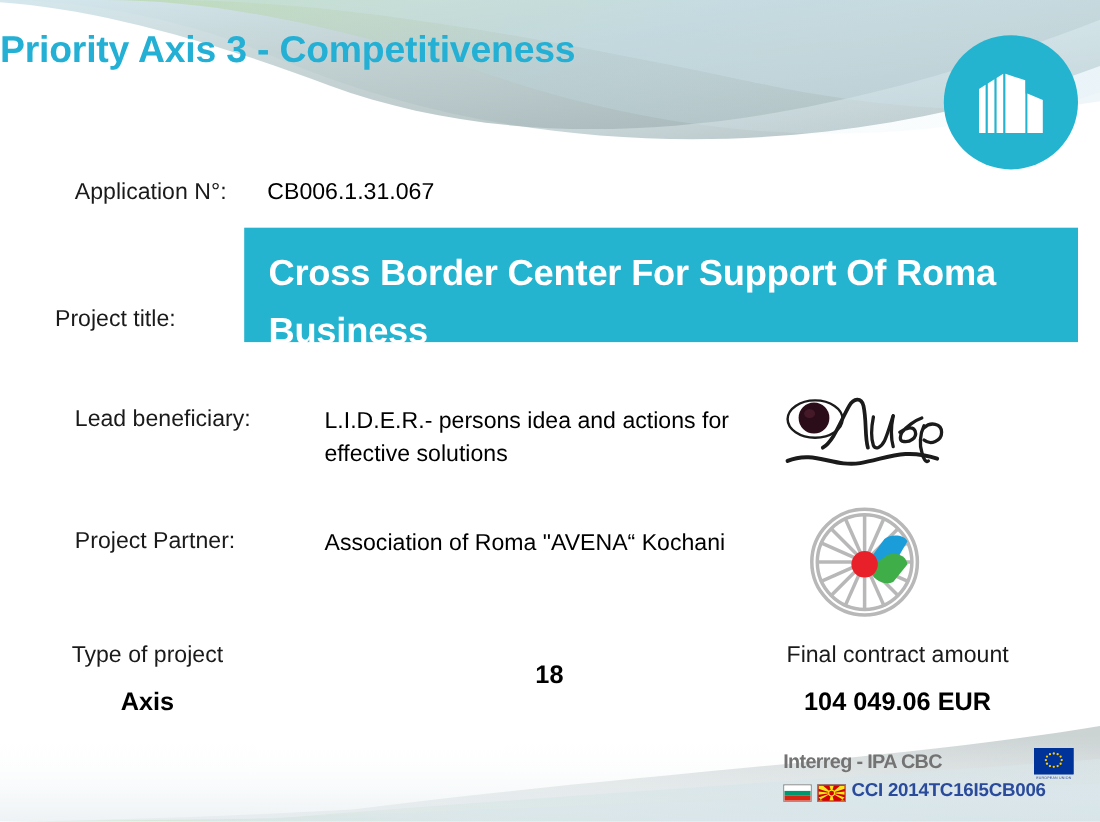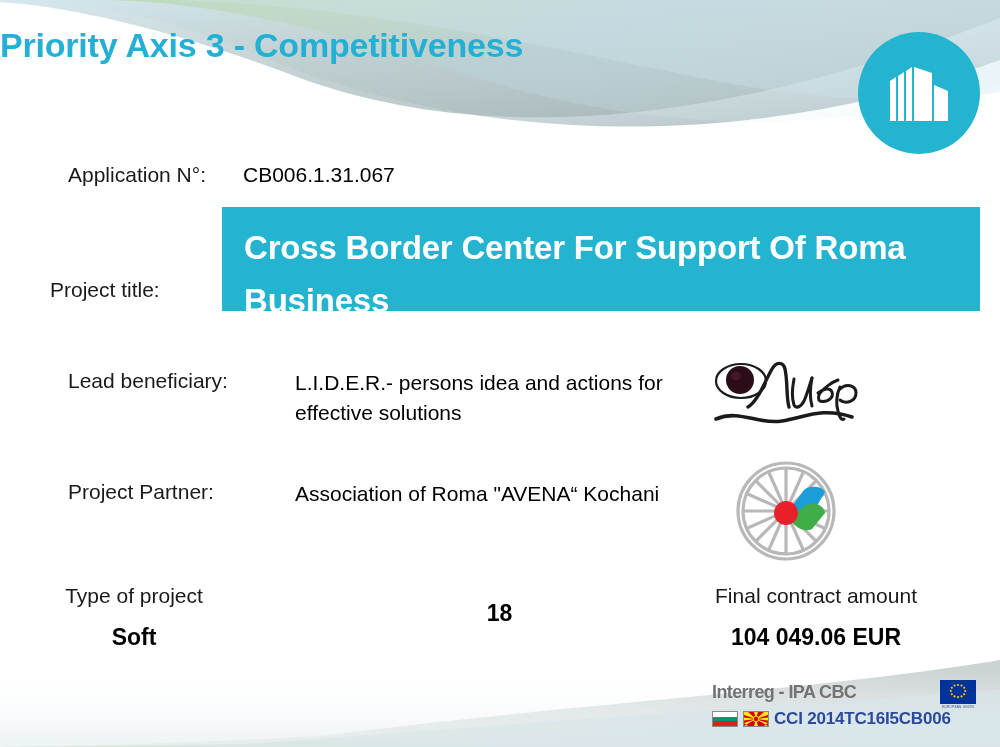--- a/index.html
+++ b/index.html
@@ -168,21 +168,21 @@
     font-weight: bold;
     color: #737373;
     letter-spacing: -0.6px;
     white-space: nowrap;
   }
   .cci-line {
     position: absolute;
     left: 0;
     top: 27px;
     display: flex;
-    align-items: center;
+    align-items: flex-end;
     gap: 5px;
   }
   .flag {
     width: 26px;
     height: 16px;
     border: 1px solid #8a8a8a;
     box-sizing: border-box;
     position: relative;
     overflow: hidden;
     flex: 0 0 auto;
@@ -345,21 +345,21 @@
         <line x1="96.5" y1="38" x2="15.5" y2="74"></line>
       </g>
       <path d="M61,53 L74,35 C80,30 92,31 95,37 L84,56 C79,60 65,60 61,53 Z" fill="#1b9dd9"></path>
       <path d="M60,62 L76,50 C84,46 94,50 95,58 L82,74 C74,78 63,72 60,62 Z" fill="#3fae49"></path>
       <circle cx="56" cy="58" r="12" fill="#e8202a"></circle>
     </svg>
   </div>
 
   <div class="fact" id="fact-type">
     <div class="fact-label">Type of project</div>
-    <div class="fact-value">Soft</div>
+    <div class="fact-value">Axis</div>
   </div>
   <div class="fact" id="fact-duration">
     <div class="fact-value">18</div>
   </div>
   <div class="fact" id="fact-amount">
     <div class="fact-label">Final contract amount</div>
     <div class="fact-value">104 049.06 EUR</div>
   </div>
 
   <div class="footer-logo">

